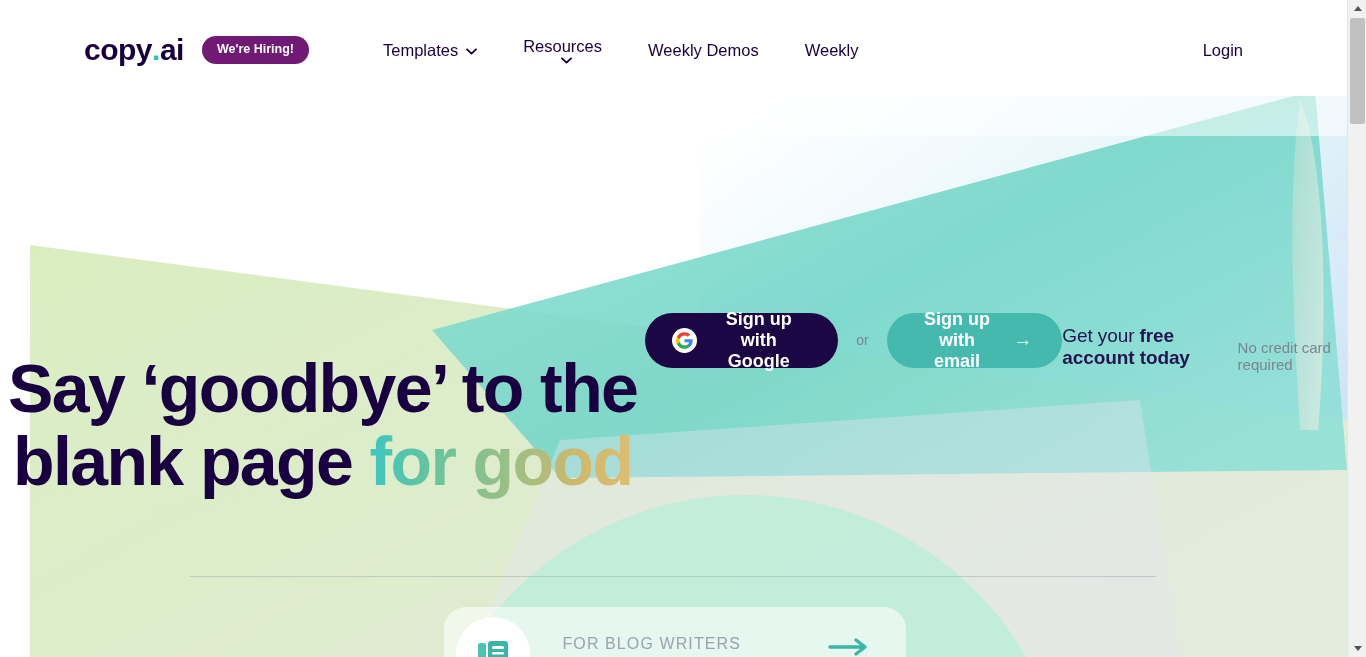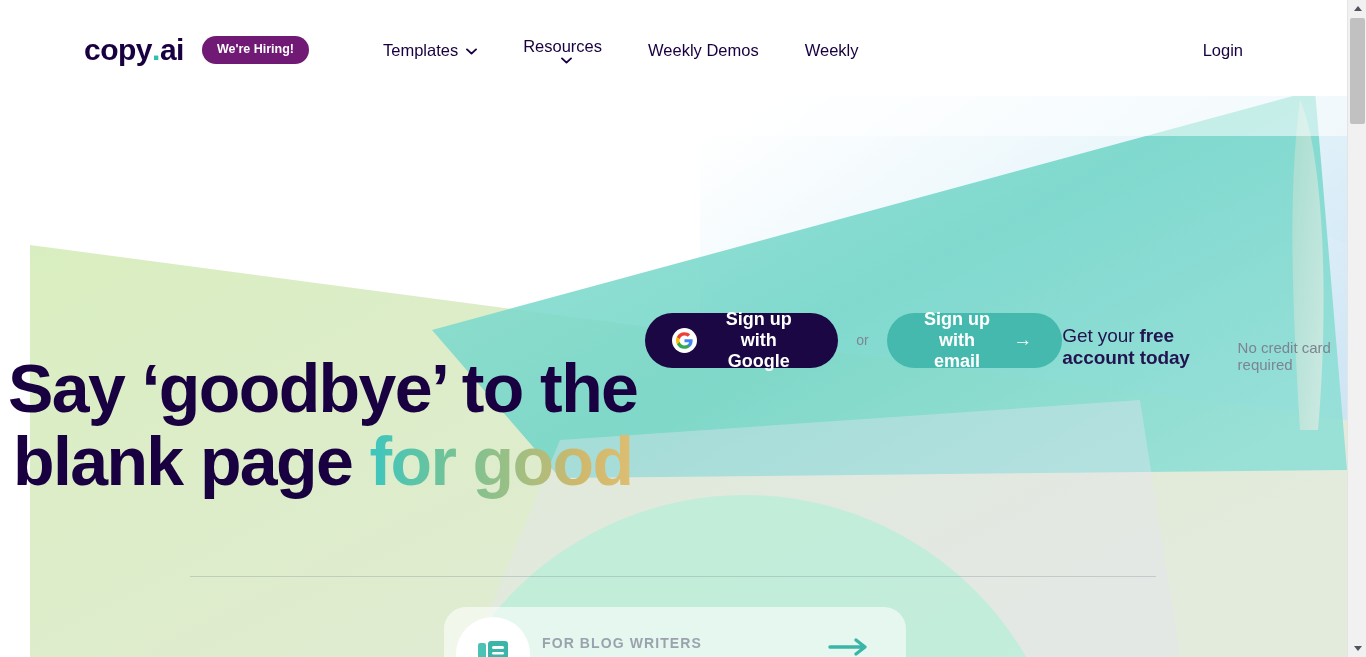--- a/index.html
+++ b/index.html
@@ -132,22 +132,22 @@
   }
   #card-icon-wrap {
     position:absolute; left:12px; top:10px;
     width:74px; height:74px; border-radius:50%;
     background:#ffffff;
     display:flex; align-items:center; justify-content:center;
   }
   #card-icon-wrap svg { display:block; }
   #card-text { position:absolute; left:98px; top:28px; }
   .card-eyebrow {
-    font-size:14px; font-weight:bold; letter-spacing:1.1px;
-    color:#9aa3ad; text-transform:uppercase;
+    font-size:16px; font-weight:normal; letter-spacing:1.1px;
+    color:#9aa3ad; text-transform:uppercase;text-align:center;
   }
   .card-title {
     margin-top:7px; font-size:22px; font-weight:bold;
     color:#190041; letter-spacing:-0.4px; white-space:nowrap;
   }
   #card-arrow { position:absolute; right:36px; top:30px; }
   #card-arrow svg { display:block; }
 
   
   #scrollbar {

